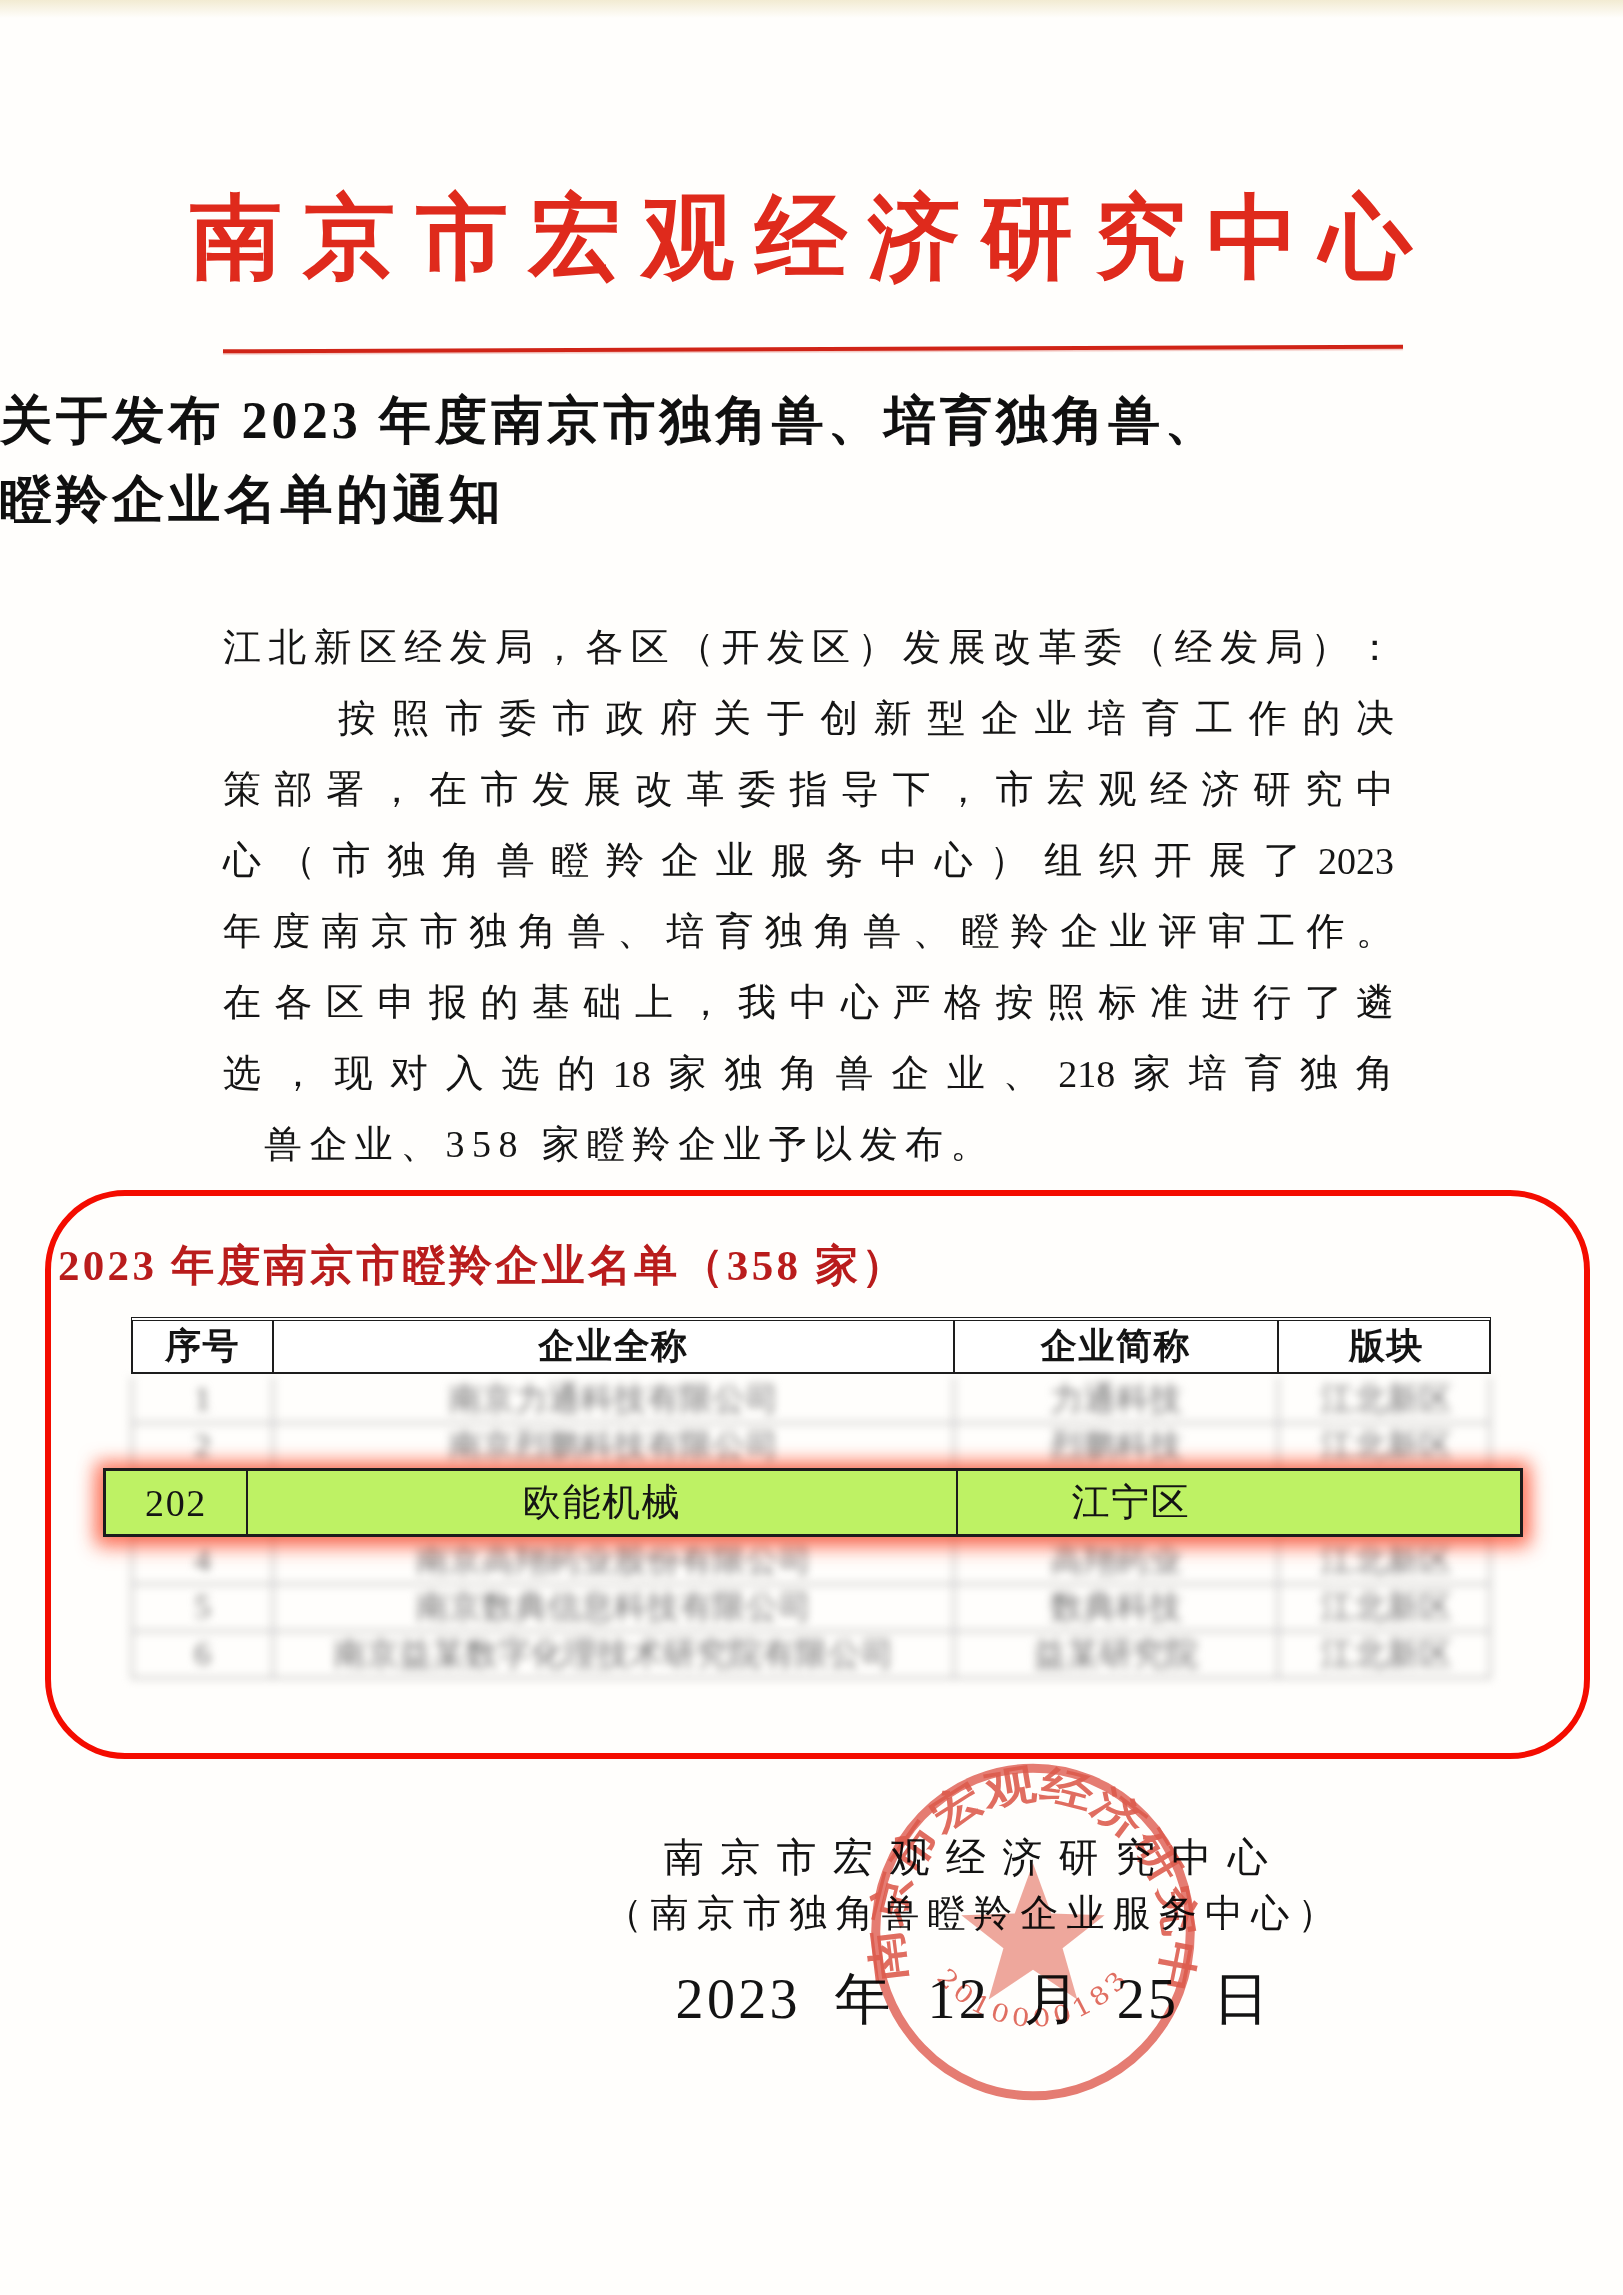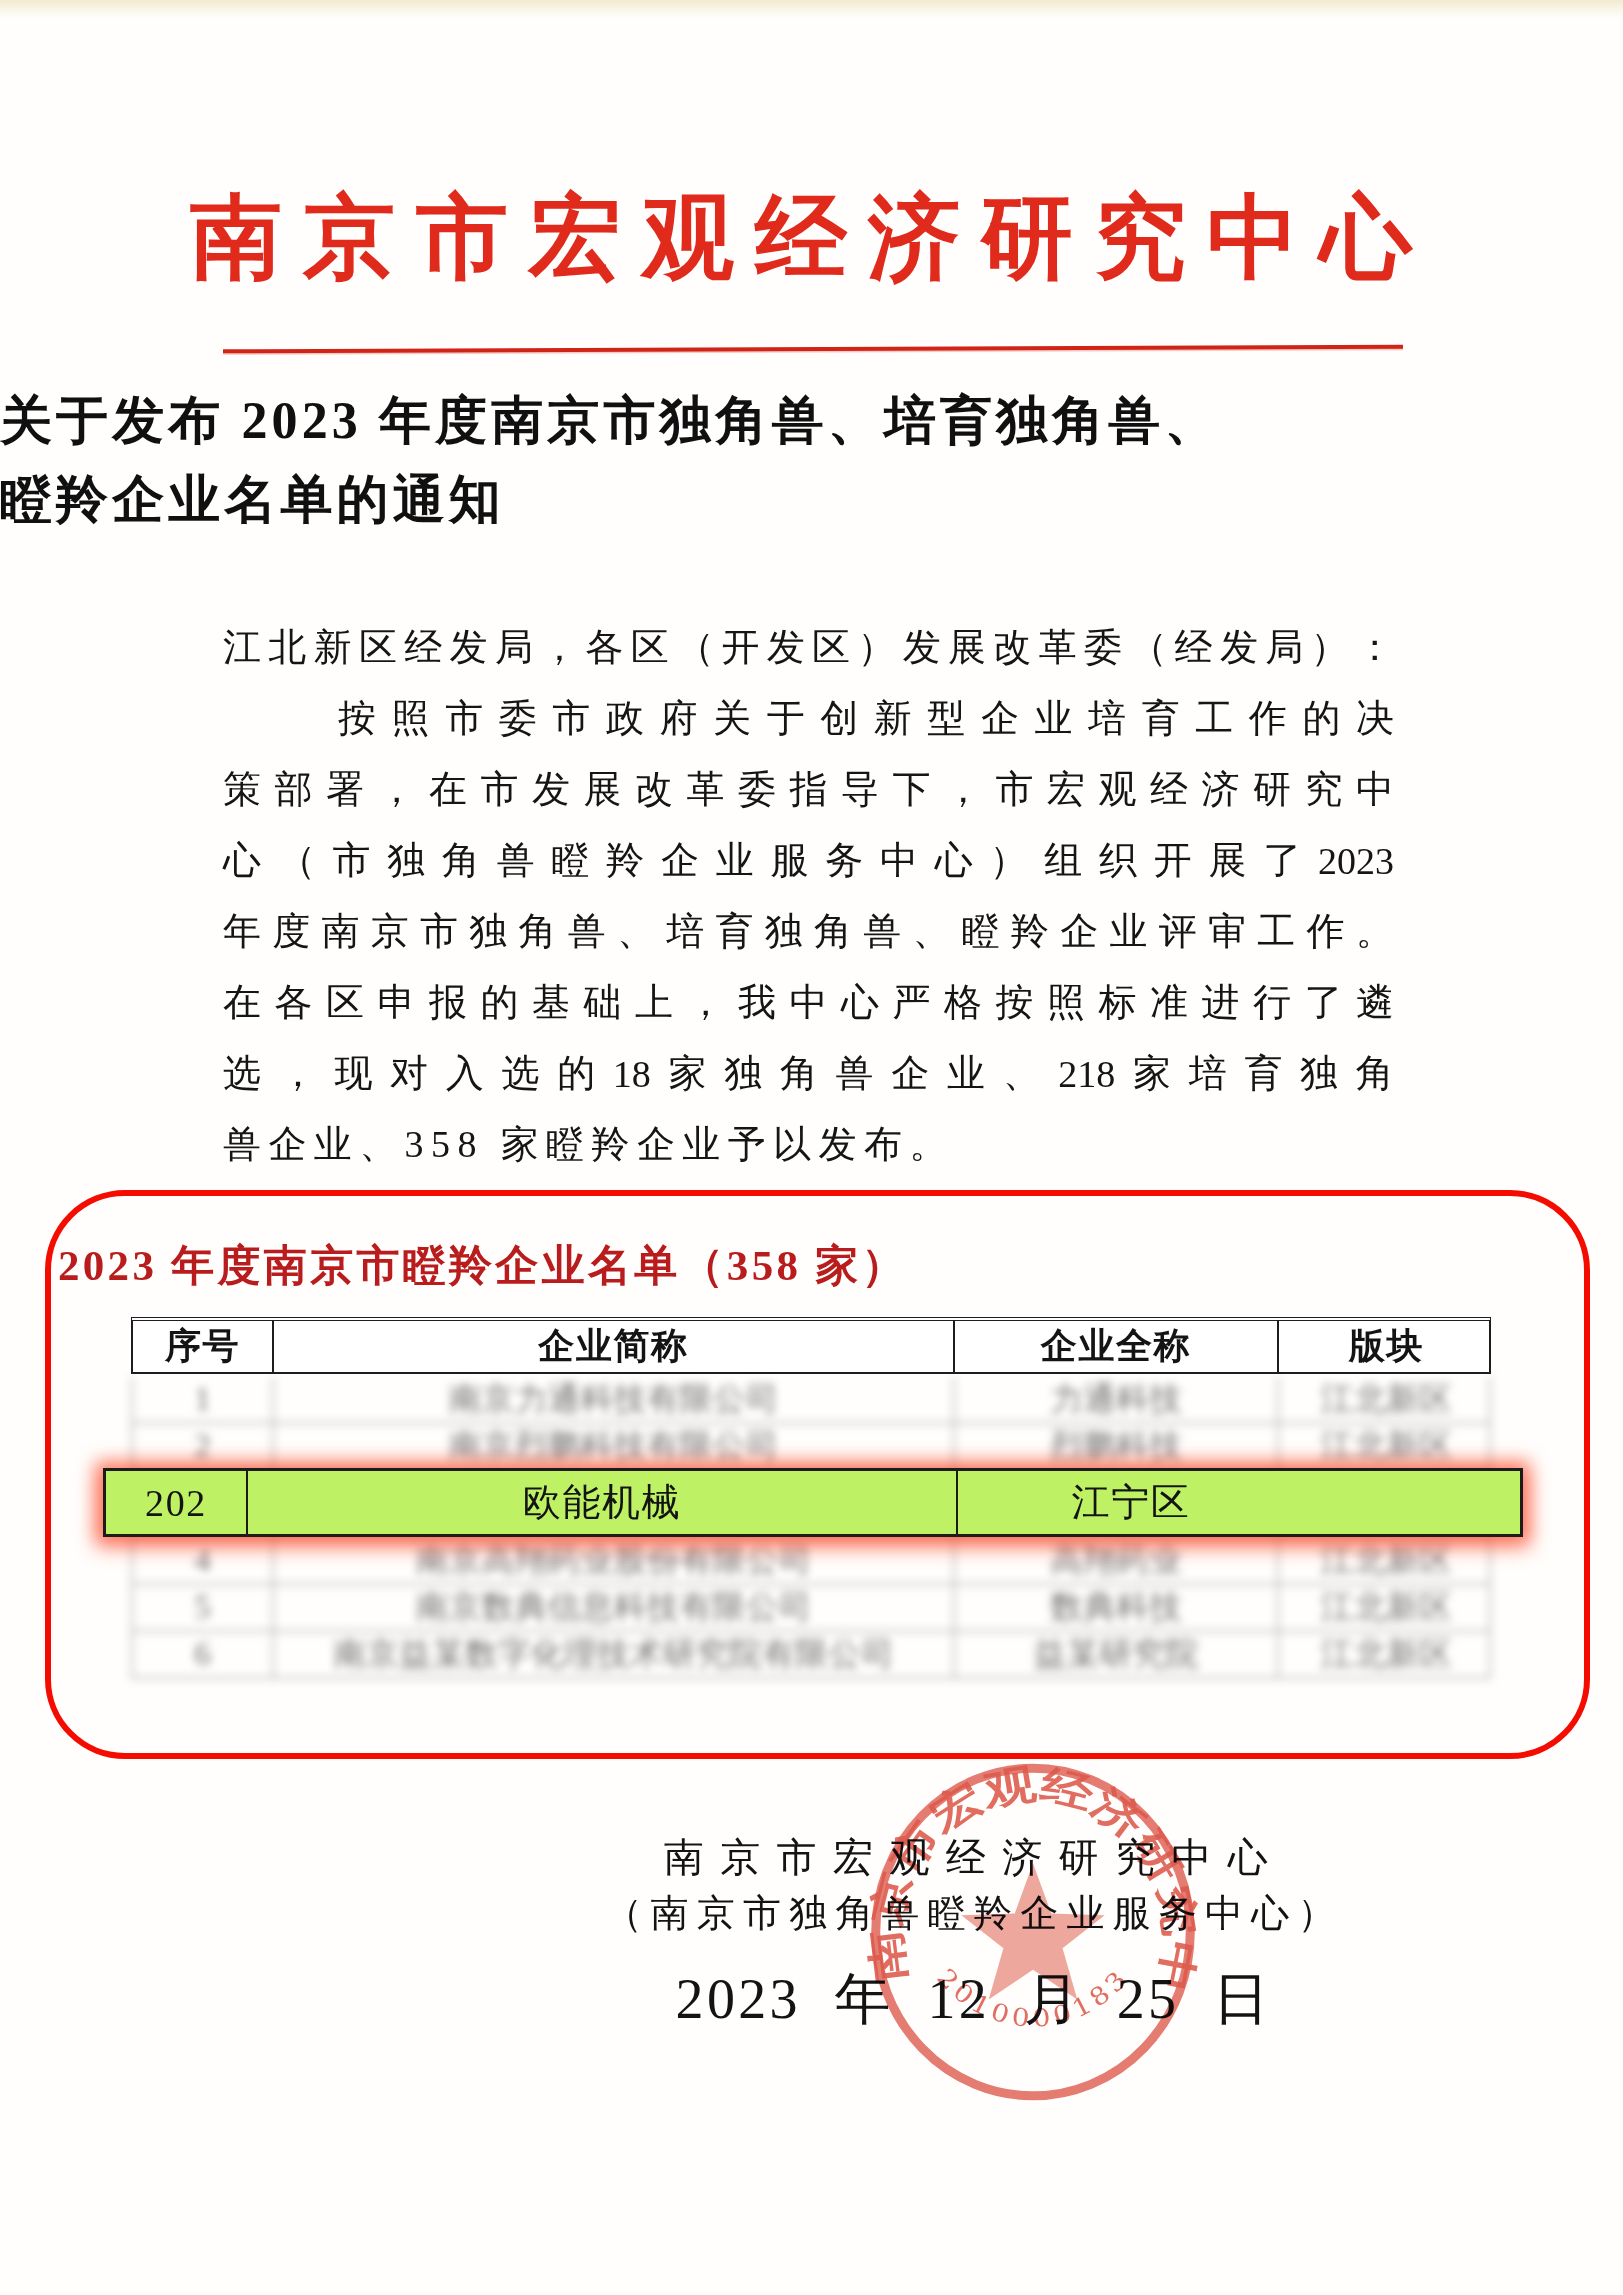--- a/index.html
+++ b/index.html
@@ -23,21 +23,21 @@
     box-shadow:0 1.6px 0.8px rgba(208,36,23,0.25);
   }
   
   .notice-title{position:absolute;top:381px;left:0;width:100%;
     font-weight:700;font-size:52px;line-height:79px;letter-spacing:4.1px;color:#101010;white-space:nowrap;}
   
   .body-block{position:absolute;top:612px;left:223px;width:1171px;font-size:38px;color:#151515;}
   .bodyline{height:71px;}
   .jline{display:flex;justify-content:space-between;align-items:center;}
   .indent2{padding-left:115px;}
-  .plainline{line-height:71px;letter-spacing:7.4px;white-space:nowrap;}
+  .plainline{line-height:71px;letter-spacing:7.4px;white-space:nowrap;margin-left:41px;}
   
   .red-frame{
     position:absolute;left:45px;top:1190px;width:1545px;height:569px;
     border:6.5px solid #f40c00;border-radius:80px;box-sizing:border-box;
     z-index:2;pointer-events:none;
   }
   .table-title{
     position:absolute;top:1240px;left:58px;width:1545px;height:51px;
     font-size:43px;font-weight:700;line-height:51px;
     letter-spacing:3.3px;color:#b91c1c;white-space:nowrap;
@@ -285,22 +285,22 @@
       </div>
     <div class="bodyline plainline">兽企业、358 家瞪羚企业予以发布。</div>
   </div>
 
   <div class="red-frame"></div>
 
   <div class="table-title">2023 年度南京市瞪羚企业名单（358 家）</div>
 
   <div class="tbl-header">
     <div class="cell">序号</div>
+    <div class="cell">企业全称</div>
     <div class="cell">企业简称</div>
-    <div class="cell">企业全称</div>
     <div class="cell">版块</div>
   </div>
 
   <div class="blur-rows">
     <div class="brow" style="height:47px;">
       <div class="cell">1</div>
       <div class="cell">南京力通科技有限公司</div>
       <div class="cell">力通科技</div>
       <div class="cell">江北新区</div>
     </div>

